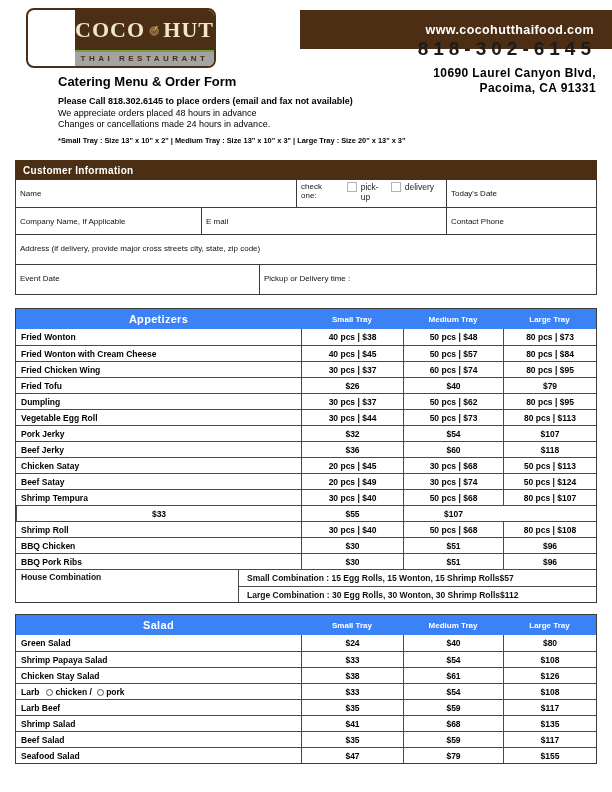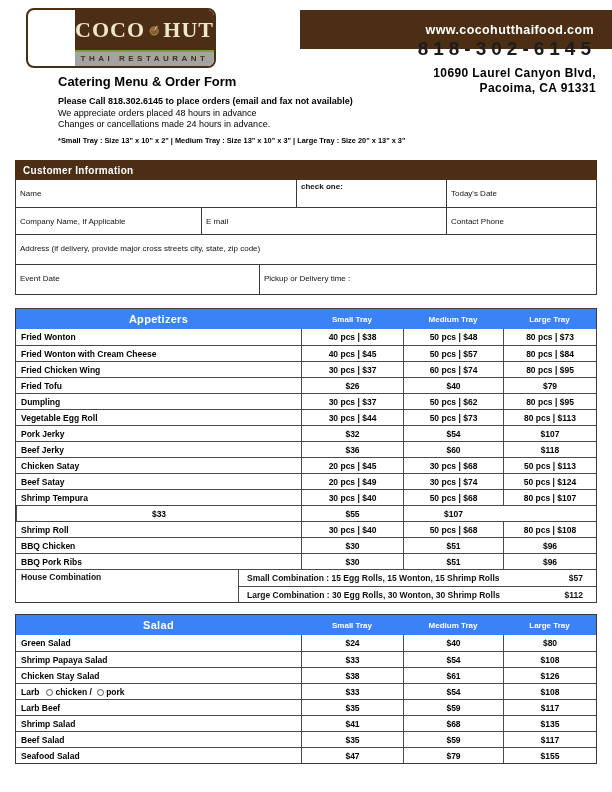--- a/index.html
+++ b/index.html
@@ -40,21 +40,21 @@
   .ctable { border:1px solid #3a3a3a; border-top:none; }
   .crow { display:grid; border-top:1px solid #3a3a3a; }
   .crow:first-child { border-top:none; }
   .r1 { grid-template-columns:280px 150px 1fr; height:27px; }
   .r2 { grid-template-columns:185px 245px 1fr; height:27px; }
   .r3 { grid-template-columns:1fr; height:30px; }
   .r4 { grid-template-columns:243px 1fr; height:30px; }
   .ccell { border-left:1px solid #3a3a3a; padding:2px 4px; overflow:hidden; }
   .ccell:first-child { border-left:none; }
   .clabel { font-size:8px; color:#111; }
-  .checkcell { display:flex; flex-direction:column; gap:18px;font-weight:bold; }
+  .checkcell { display:flex; gap:18px; }
   .checks { display:flex; align-items:flex-start; gap:4px; padding-left:4px; }
   .cb { width:10px; height:10px; border:1px solid #b3b3b3; background:#fff; display:inline-block; flex:0 0 auto; }
   .cbl { font-size:8.5px; margin-right:8px; color:#222; }
 
   
   .menu { border:1px solid #3a3a3a; margin-top:13px; }
   .menu.salad { margin-top:11px; }
   .menu-head { display:grid; grid-template-columns:285px 102px 100px 1fr; height:20px;
                background:#3b82f6; align-items:center; }
   .mh-title { color:#fff; font-weight:bold; font-size:11px; text-align:center; letter-spacing:0.3px; }
@@ -64,21 +64,21 @@
   .cell { display:flex; align-items:center; height:100%; font-size:8.5px; font-weight:bold; color:#000; }
   .cell.name { padding-left:5px; }
   .cell.price { justify-content:center; border-left:1px solid #4a4a4a; }
   .opts { margin-left:4px; font-weight:bold; font-size:8.5px; }
   .opt-circle { width:7px; height:7px; border:1px solid #555; border-radius:50%; display:inline-block;
                 margin:0 2px 0 3px; vertical-align:-1px; background:#fff; }
 
   .combo { display:grid; grid-template-columns:222px 1fr; border-top:1px solid #4a4a4a; }
   .combo-label { font-size:8.5px; font-weight:bold; padding:2px 0 0 5px; }
   .combo-rows { border-left:1px solid #4a4a4a; }
-  .combo-row { height:16px; display:flex; align-items:center; justify-content:space-between;
+  .combo-row { height:16px; display:flex; align-items:center; 
                padding:0 13px 0 8px; font-size:8.5px; font-weight:bold; }
   .combo-row + .combo-row { border-top:1px solid #4a4a4a; }
 </style>
 </head>
 <body>
 
 <div class="page">
 
   <div class="topbar">
     <span class="website">www.cocohutthaifood.com</span>

